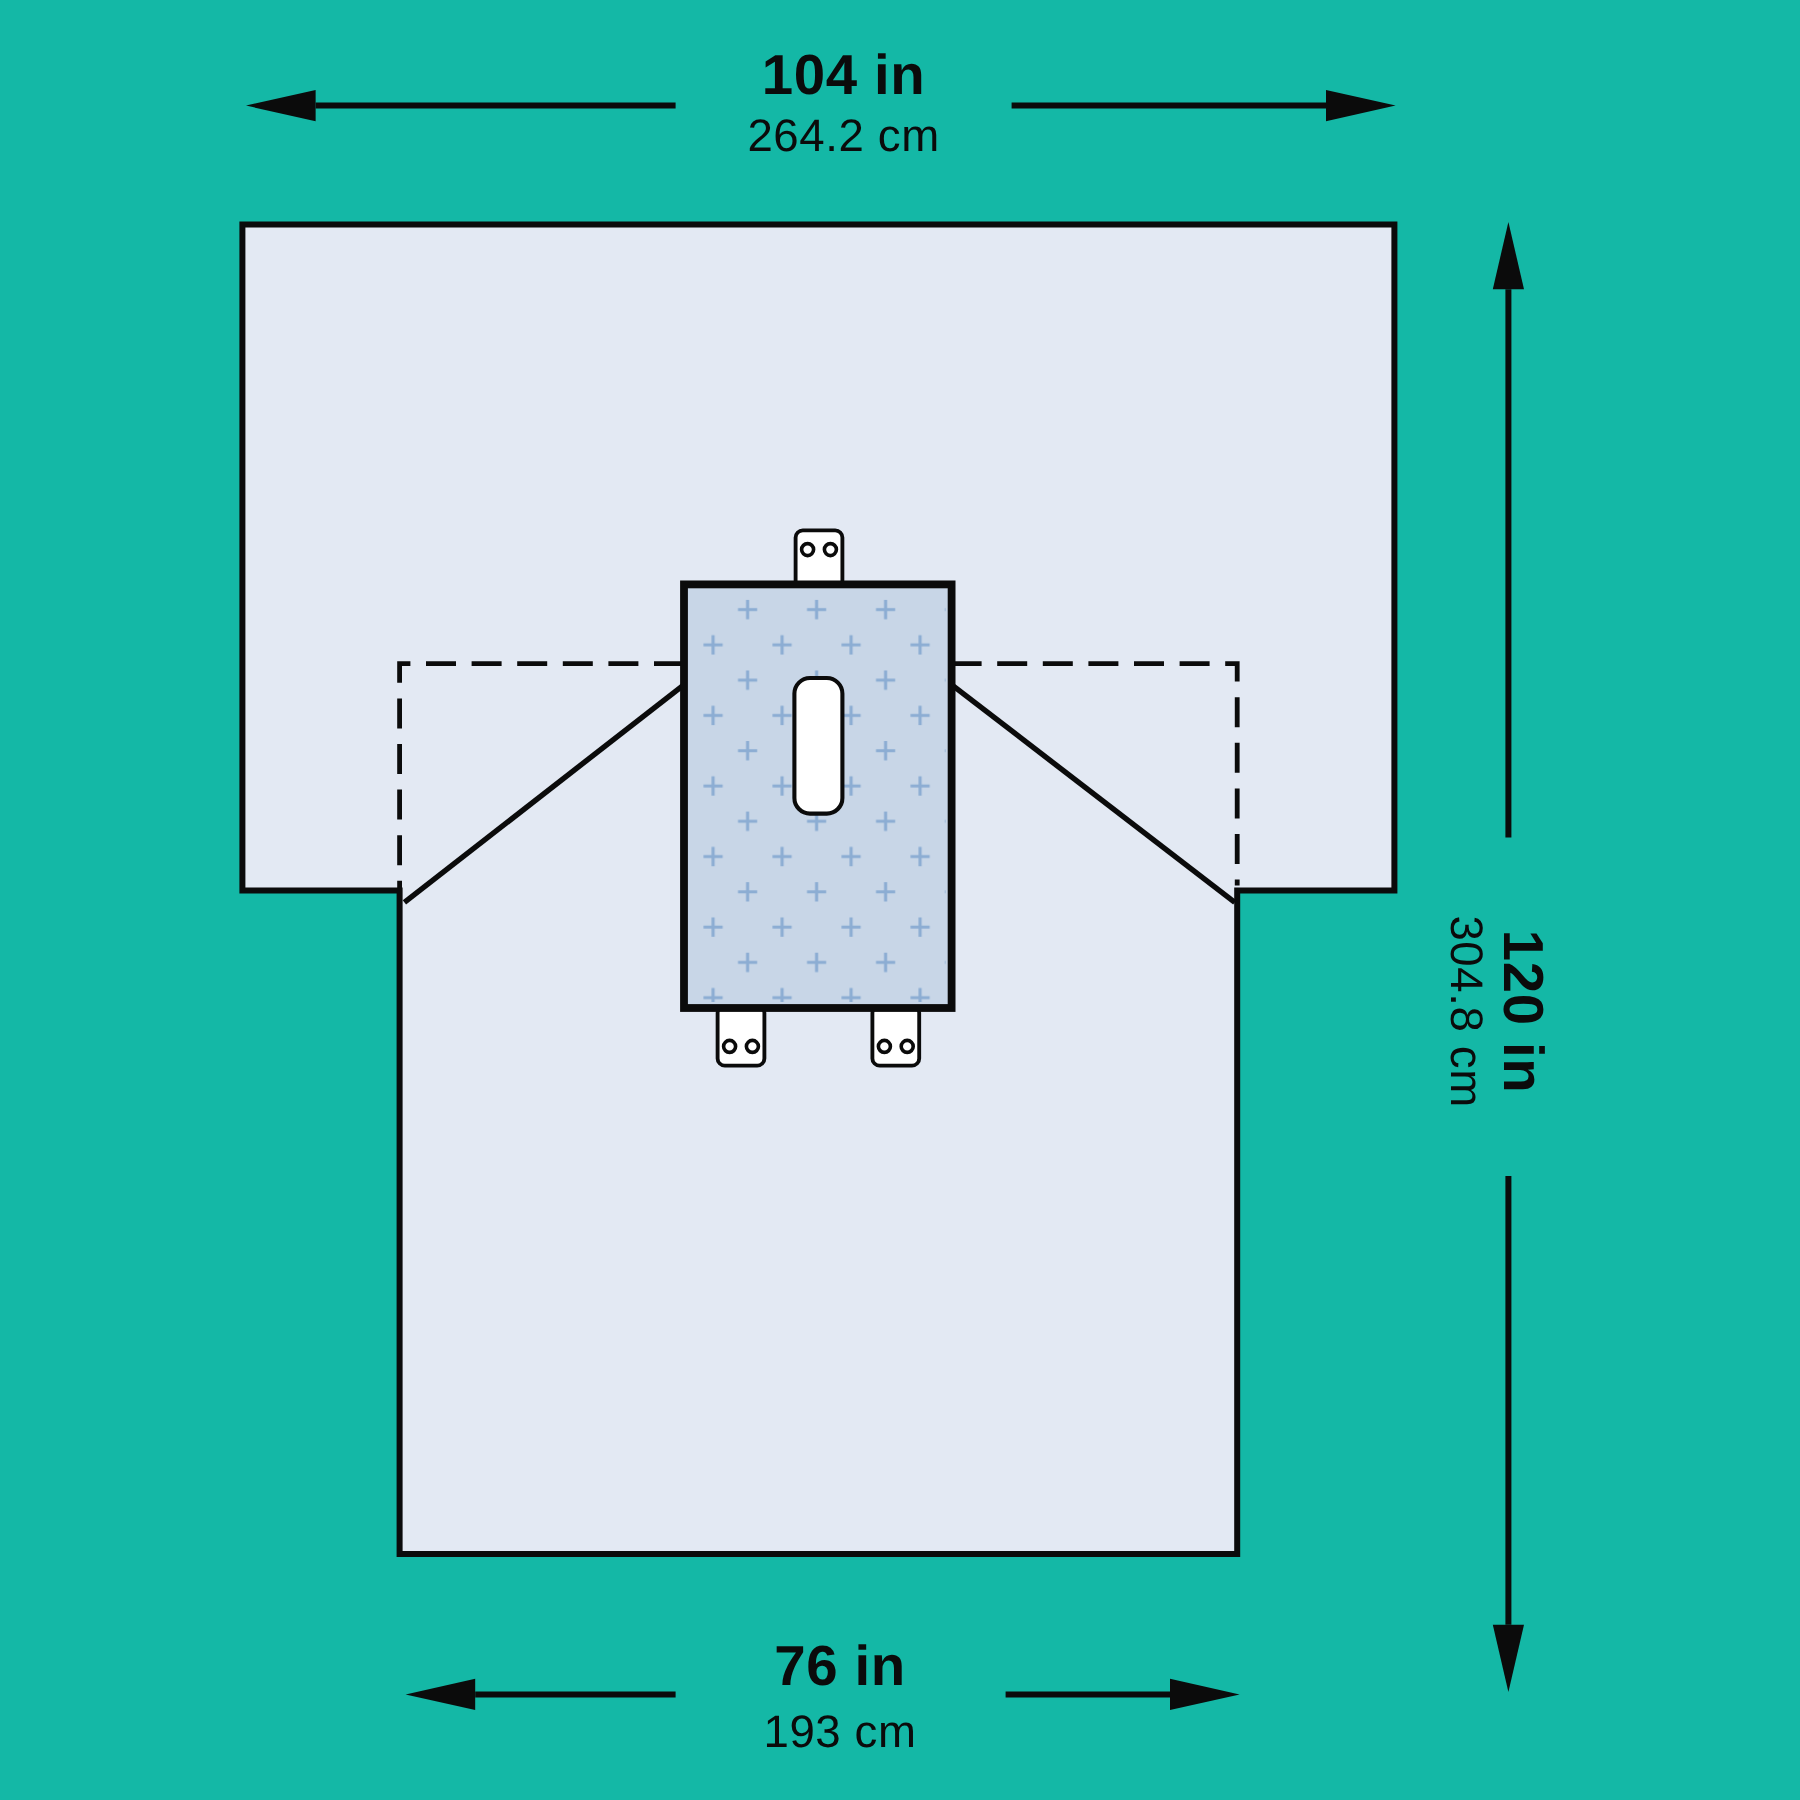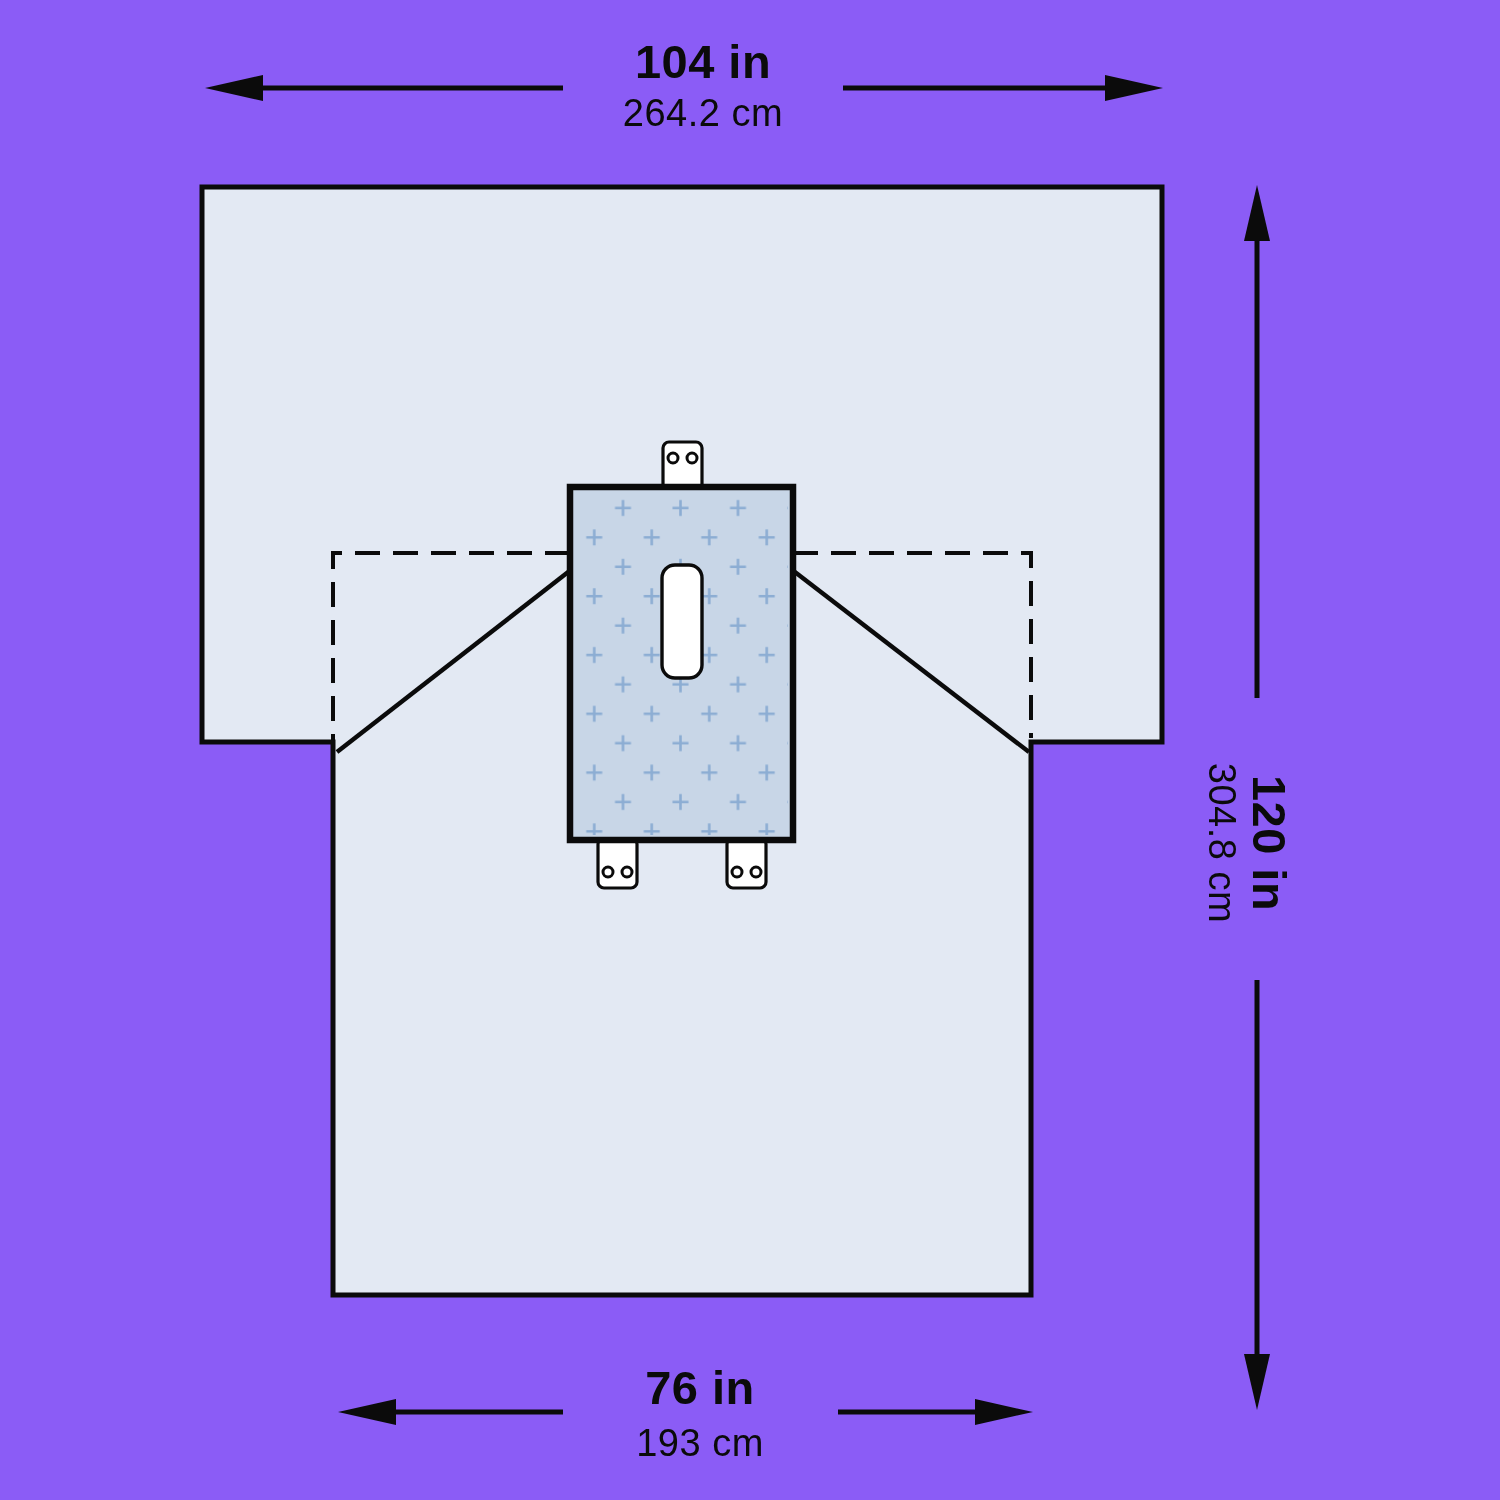--- a/index.html
+++ b/index.html
@@ -7,21 +7,21 @@
     padding: 0;
     background: #ffffff;
     width: 1500px;
     height: 1500px;
     font-family: "Liberation Sans", sans-serif;
   }
   .stage {
     position: relative;
     width: 1500px;
     height: 1500px;
-    background: #8b5cf6;
+    background: #14b8a6;
     overflow: hidden;
   }
   svg { display: block; }
   .dim-in {
     font-family: "Liberation Sans", "DejaVu Sans", sans-serif;
     font-weight: 700;
     font-size: 47px;
     fill: #0b0b0b;
     letter-spacing: 0.5px;
   }

